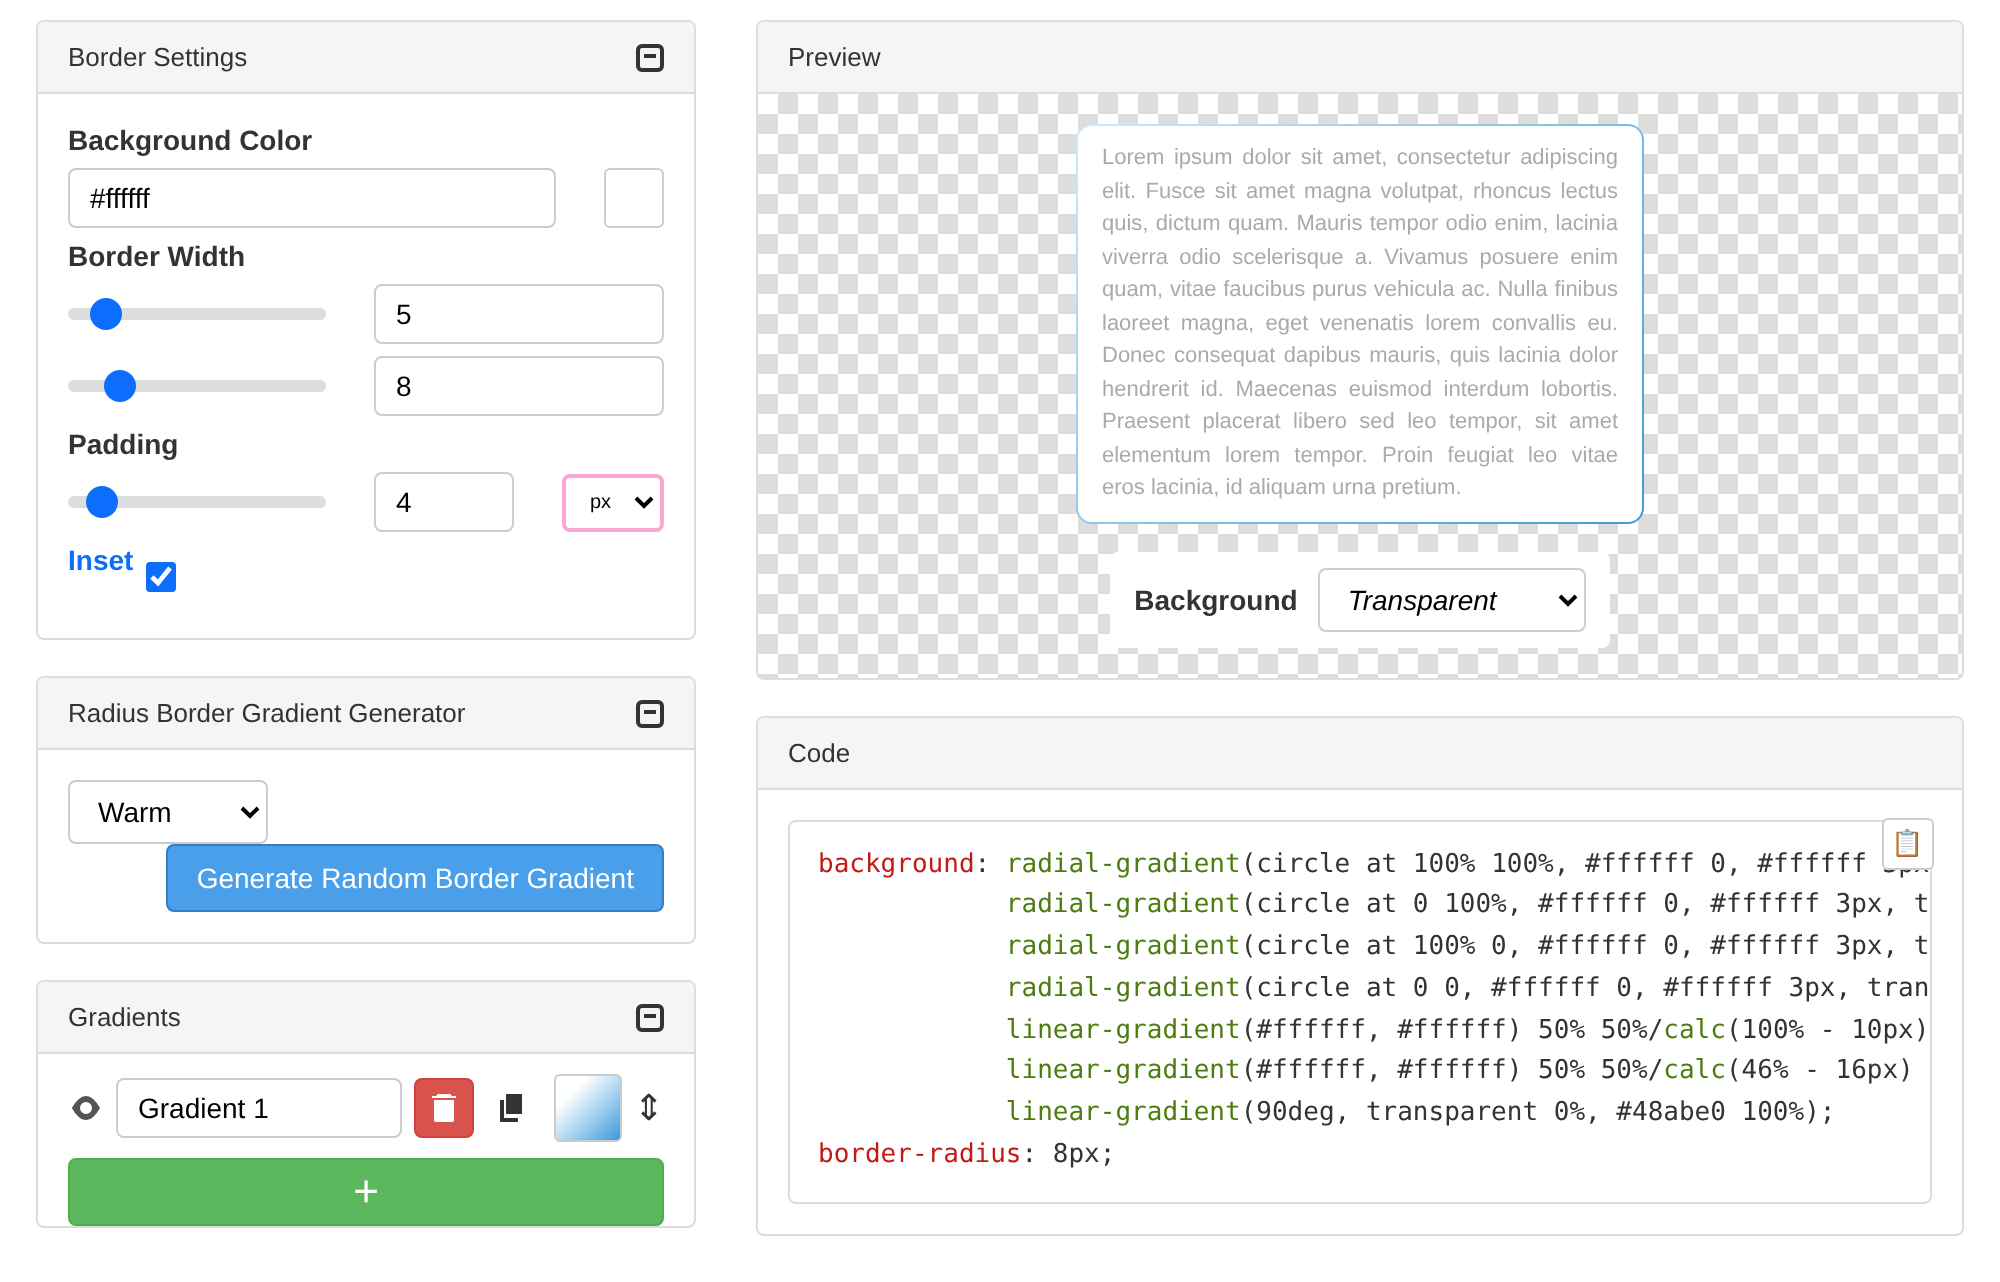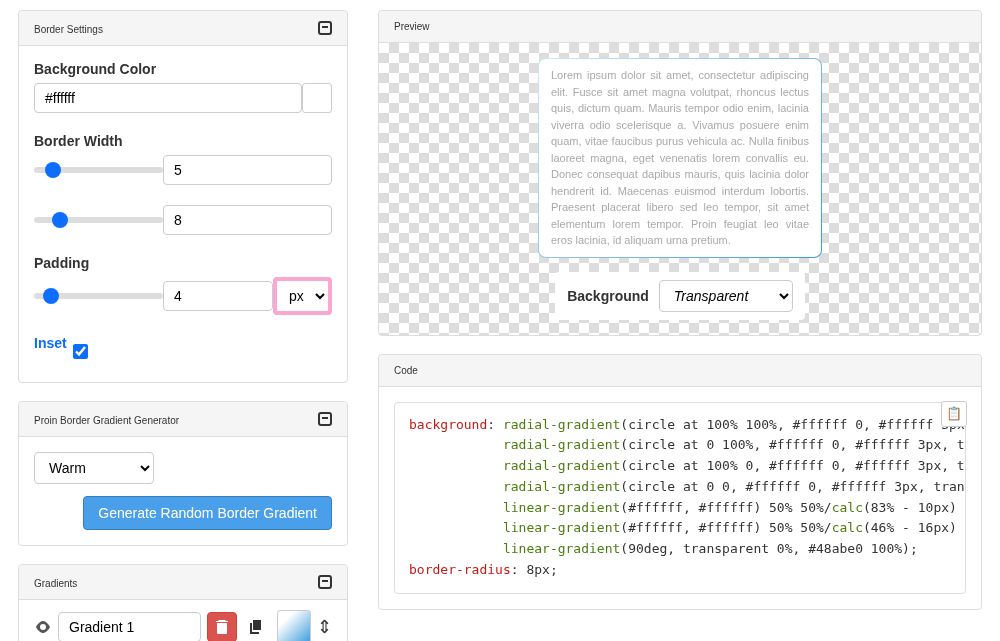--- a/index.html
+++ b/index.html
@@ -1,44 +1,44 @@
 <!DOCTYPE html>
 <html><head>
 <meta charset="utf-8">
 <style>
 * { box-sizing: border-box; margin: 0; padding: 0; }
 body { font-family: -apple-system, BlinkMacSystemFont, "Segoe UI", Helvetica, Arial, sans-serif; font-size: 14px; color: #333; background: #fff; }
 .container { display: flex; gap: 30px; padding: 10px 18px; width: 1000px; }
 .left { width: 330px; flex-shrink: 0; }
 .right { flex: 1; min-width: 0; }
 .panel { border: 1px solid #ddd; border-radius: 4px; margin-bottom: 18px; background: #fff; }
-.panel-head { background: #f5f5f5; border-bottom: 1px solid #ddd; padding: 10px 15px; display: flex; justify-content: space-between; align-items: flex-end; font-size: 10px; color: #333; border-radius: 4px 4px 0 0; }
+.panel-head { background: #f5f5f5; border-bottom: 1px solid #ddd; padding: 10px 15px; display: flex; justify-content: space-between; align-items: flex-end; font-size: 13px; color: #333; border-radius: 4px 4px 0 0; }
 .panel-body { padding: 15px; }
-.form-group { margin-bottom: 20px; }
+.form-group { margin-bottom: 6px; }
 .lbl { font-weight: 700; font-size: 14px; margin-bottom: 6px; display: block; }
-.row { display: flex; align-items: center; gap: 0; }
+.row { display: flex; align-items: center; gap: 24px; }
 input[type=text], select { border: 1px solid #ccc; border-radius: 4px; padding: 6px 10px; font-size: 14px; width: 100%; background: #fff; }
 .color-row input[type=text] { flex: 1; }
 .swatch { width: 30px; height: 30px; border: 1px solid #ccc; border-radius: 3px; background: #fff; }
 .slider { flex: 1; -webkit-appearance: none; height: 6px; background: #ddd; border-radius: 3px; outline: none; }
 .slider::-webkit-slider-thumb { -webkit-appearance: none; width: 16px; height: 16px; background: #0d6efd; border-radius: 50%; cursor: pointer; }
 .slider::-moz-range-thumb { width: 16px; height: 16px; background: #0d6efd; border-radius: 50%; border: none; cursor: pointer; }
 .slider::-moz-range-progress { background: #0d6efd; height: 6px; border-radius: 3px; }
 .numbox { width: 70px; border: 1px solid #ccc; border-radius: 4px; padding: 6px 8px; font-size: 14px; }
-.unitsel { width: 70px; border: 4px solid #f9a8d4; border-radius: 4px; padding: 6px 8px; font-size: 14px; }
+.unitsel { width: 70px; border: 2px solid #f9a8d4; border-radius: 4px; padding: 6px 8px; font-size: 10px; }
 .inset-row { display: flex; align-items: center; gap: 6px; }
 .inset-row .lbl { margin-bottom: 16px; color: #0d6efd; }
 input[type=checkbox] { width: 15px; height: 15px; accent-color: #0d6efd; }
 .collapse-icon { width: 14px; height: 14px; border: 2px solid #333; border-radius: 3px; position: relative; }
 .collapse-icon::after { content: ''; position: absolute; left: 2px; right: 2px; top: 3px; height: 2px; background: #333; }
 .btn-primary { background: #4a9fea; color: #fff; border: 1px solid #357ebd; border-radius: 4px; padding: 8px 14px; font-size: 14px; cursor: pointer; }
 .pallet-row { display: flex; align-items: center; gap: 10px; }
 .pallet-row .lbl { margin-bottom: 0; flex: 1; }
-.pallet-row select { width: 120px; }
-.btn-row { text-align: right; margin-top: 12px; }
+.pallet-row select { width: 100px; }
+.btn-row { text-align: right; margin-top: 0; }
 .grad-list { padding: 10px 15px 0; }
 .grad-item { display: flex; align-items: center; gap: 6px; margin-bottom: 8px; }
 .eye-icon { width: 18px; display:flex; justify-content:center; color:#555; }
 .grad-input { flex: 1; border: 1px solid #ccc; border-radius: 4px; padding: 6px 10px; font-size: 14px; }
 .btn-danger { background: #d9534f; color: #fff; border: 1px solid #d43f3a; border-radius: 4px; width: 30px; height: 30px; display: flex; align-items: center; justify-content: center; cursor: pointer; }
 .btn-icon { width: 28px; height: 28px; display: flex; align-items: center; justify-content: center; cursor: pointer; color:#333; }
 .grad-preview { width: 34px; height: 34px; border: 1px solid #ccc; border-radius: 3px; background: linear-gradient(135deg, #fff 0%, #fff 25%, #3b9bdc 100%); }
 .drag-handle { font-size: 18px; color: #333; cursor: grab; }
 .btn-success { background: #5cb85c; border: 1px solid #4cae4c; border-radius: 4px; height: 34px; color: #fff; display: flex; align-items: center; justify-content: center; font-size: 22px; cursor: pointer; margin: 0 15px; }
 .preview-area { position:relative; padding: 15px; }
@@ -102,21 +102,21 @@
         </div>
         <div class="inset-row">
           <span class="lbl">Inset</span>
           <input type="checkbox" checked="" style="">
         </div>
       </div>
     </div>
 
     <div class="panel">
       <div class="panel-head">
-        <span>Proin Border Gradient Generator</span>
+        <span>Radius Border Gradient Generator</span>
         <span class="collapse-icon"></span>
       </div>
       <div class="panel-body">
         <div class="pallet-row">
           <select><option>Warm</option></select>
         </div>
         <div class="btn-row">
           <button class="btn-primary">Generate Random Border Gradient</button>
         </div>
       </div>
@@ -172,21 +172,21 @@
     <div class="panel">
       <div class="panel-head">
         <span>Code</span>
       </div>
       <div class="code-area">
         <div class="copy-btn">📋</div>
         <pre id="code-pre"><span class="prop">background</span><span class="val">: </span><span class="func">radial-gradient</span><span class="val">(circle at 100% 100%, #ffffff 0, #ffffff 3px, transparen</span>
             <span class="func">radial-gradient</span><span class="val">(circle at 0 100%, #ffffff 0, #ffffff 3px, transparent 3px</span>
             <span class="func">radial-gradient</span><span class="val">(circle at 100% 0, #ffffff 0, #ffffff 3px, transparent 3px</span>
             <span class="func">radial-gradient</span><span class="val">(circle at 0 0, #ffffff 0, #ffffff 3px, transparent 3px) </span>
-            <span class="func">linear-gradient</span><span class="val">(#ffffff, #ffffff) 50% 50%/</span><span class="func">calc</span><span class="val">(83% - 10px) </span>
+            <span class="func">linear-gradient</span><span class="val">(#ffffff, #ffffff) 50% 50%/</span><span class="func">calc</span><span class="val">(100% - 10px) </span>
             <span class="func">linear-gradient</span><span class="val">(#ffffff, #ffffff) 50% 50%/</span><span class="func">calc</span><span class="val">(46% - 16px) </span>
             <span class="func">linear-gradient</span><span class="val">(90deg, transparent 0%, #48abe0 100%);</span>
 <span class="prop">border-radius</span><span class="val">: 8px;</span>
 </pre>
       </div>
     </div>
   </div>
 </div>
 
 </body></html>

